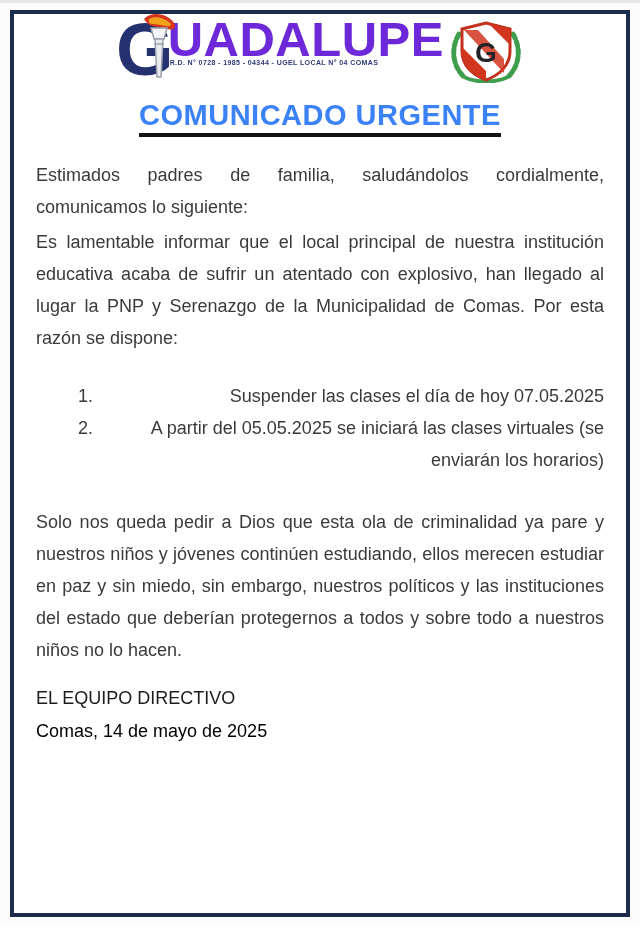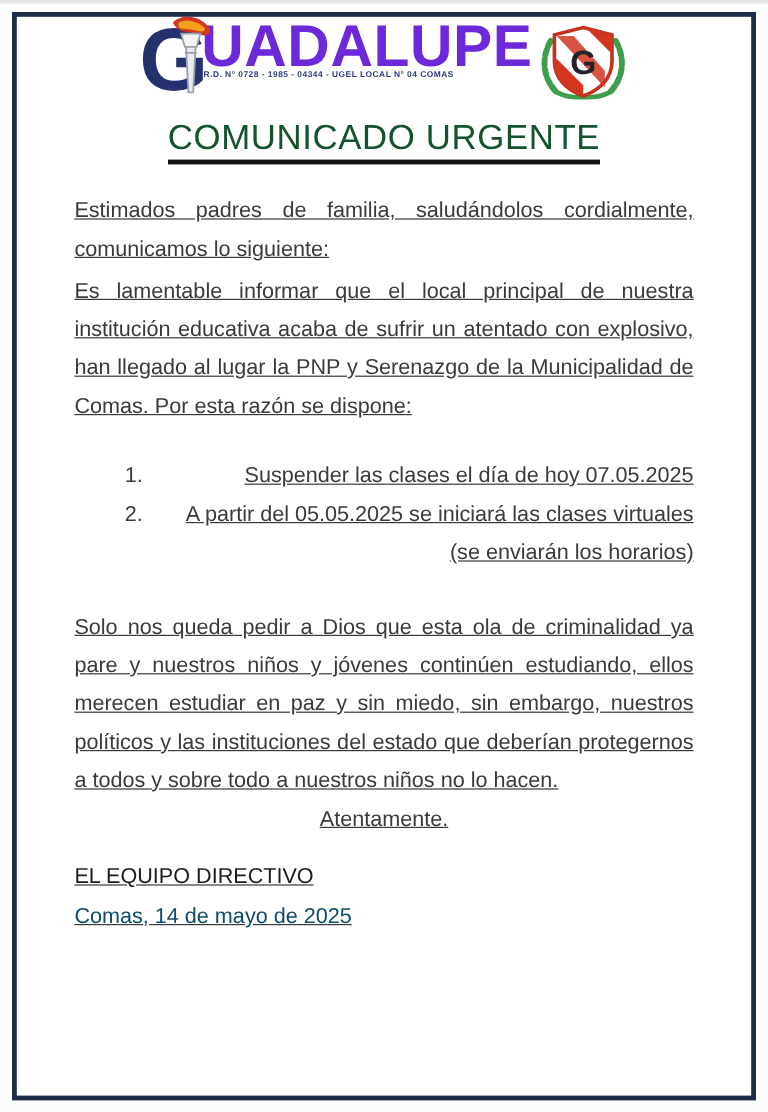--- a/index.html
+++ b/index.html
@@ -46,44 +46,44 @@
   }
   .logo-reg {
     font-size: 7px; font-weight: bold; color: #2c3a78;
     letter-spacing: .4px; margin: 1px 0 0 2px; white-space: nowrap;
   }
   .badge { margin: 2px 0 0 4px; }
   
   .title-wrap { text-align: center; margin-top: 14px; }
   .doc-title {
     display: inline-block;
-    font-size: 29px; font-weight: normal; color: #14532d;
+    font-size: 29px; font-weight: bold; color: #3b82f6;
     letter-spacing: .5px;
     border-bottom: 4px solid #141414;
     padding-bottom: 1px;
   }
   
   .content {
-    padding: 0 48px;
+    padding: 0 22px;
     color: #3a3a3a;
-    font-size: 18px; line-height: 32px; text-decoration: underline;
+    font-size: 18px; line-height: 32px;
   }
   .content p { margin: 0; text-align: justify; }
   .p-greeting { margin-top: 22px !important; }
   .p-incident { margin-top: 3px !important; }
   ol.directives {
     margin: 26px 0 0 0; padding-left: 62px;
   }
   ol.directives li { padding-left: 8px; margin: 0; text-align: right; }
   .p-plea { margin-top: 30px !important; }
   .p-hope { margin-top: 32px !important; }
   .closing { text-align: center !important; margin-top: 0 !important; }
   .sig-block { margin-top: 16px; line-height: 33px; }
   .sig-name { font-size: 18px; color: #1c1c1c; }
-  .sig-date { font-size: 18px; color: #0c4a6e; }
+  .sig-date { font-size: 18px; color: #000000; }
 </style>
 </head>
 <body>
 
 <div class="photo-edge"></div>
 
 <div class="page">
 
   <div class="logo-row">
     <div class="logo-g">
@@ -119,21 +119,20 @@
   <div class="content">
     <p class="p-greeting">Estimados padres de familia, saludándolos cordialmente, comunicamos lo siguiente:</p>
     <p class="p-incident">Es lamentable informar que el local principal de nuestra institución educativa acaba de sufrir un atentado con explosivo, han llegado al lugar la PNP y Serenazgo de la Municipalidad de Comas. Por esta razón se dispone:</p>
 
     <ol class="directives">
       <li>Suspender las clases el día de hoy 07.05.2025</li>
       <li>A partir del 05.05.2025 se iniciará las clases virtuales (se enviarán los horarios)</li>
     </ol>
 
     <p class="p-plea">Solo nos queda pedir a Dios que esta ola de criminalidad ya pare y nuestros niños y jóvenes continúen estudiando, ellos merecen estudiar en paz y sin miedo, sin embargo, nuestros políticos y las instituciones del estado que deberían protegernos a todos y sobre todo a nuestros niños no lo hacen.</p>
-    <p class="closing">Atentamente.</p>
 
     <div class="sig-block">
       <div class="sig-name">EL EQUIPO DIRECTIVO</div>
       <div class="sig-date">Comas, 14 de mayo de 2025</div>
     </div>
   </div>
 
 </div>
 
 </body></html>

